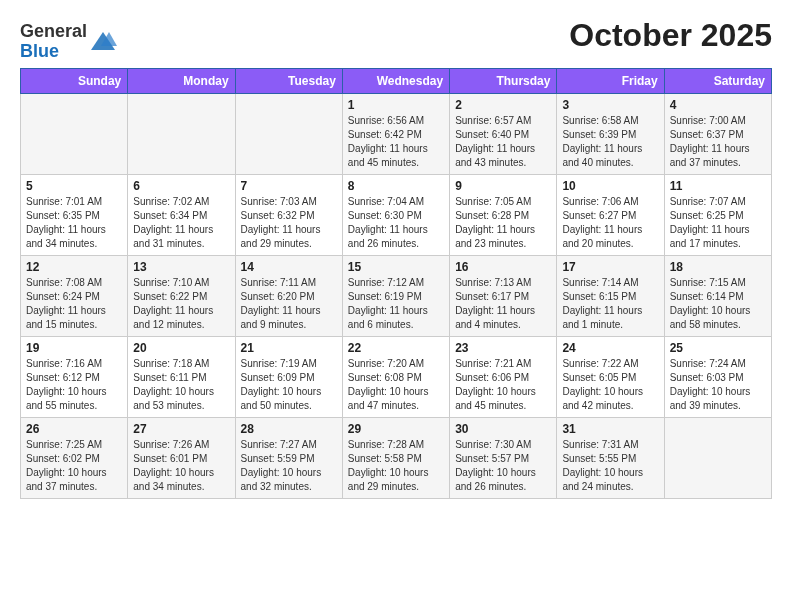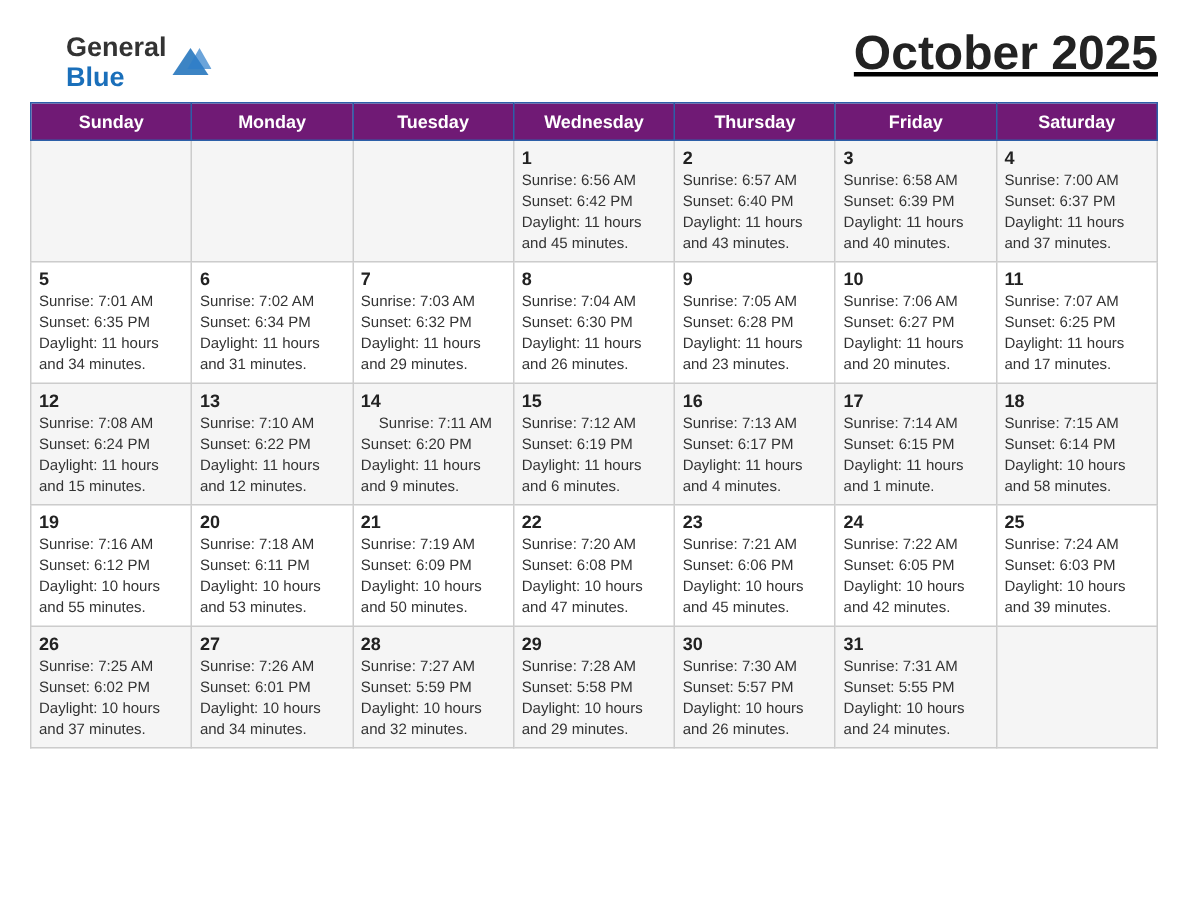--- a/index.html
+++ b/index.html
@@ -24,56 +24,54 @@
     }
     .logo {
       display: flex;
       align-items: center;
       margin-top: 4px;
     }
     .logo-text {
       font-size: 18px;
       font-weight: bold;
       line-height: 1.1;
-      margin-left: 24px;
     }
     .logo-general { color: #333; }
     .logo-blue { color: #1a6fba; }
     .logo-icon {
       width: 28px;
       height: 28px;
       margin-left: 2px;
     }
     .title-block {
       text-align: right;
-      text-decoration: underline;
     }
     .calendar-title {
       font-size: 32px;
       font-weight: bold;
       color: #222;
       line-height: 1.1;
     }
     .calendar-subtitle {
       font-size: 14px;
       color: #444;
       margin-top: 2px;
     }
     .calendar-table {
       width: 100%;
       border-collapse: collapse;
       border: 1px solid #bbb;
       margin-top: 4px;
     }
     .calendar-table th {
-      background: #701a75;
+      background: #8b5cf6;
       color: #fff;
       font-size: 12px;
       font-weight: bold;
-      text-align: center;
+      text-align: right;
       padding: 5px 6px;
       border: 1px solid #2c5fa8;
     }
     .calendar-table td {
       border: 1px solid #ccc;
       vertical-align: top;
       padding: 4px 5px;
       width: calc(100% / 7);
       font-size: 10px;
       color: #333;
@@ -188,21 +186,21 @@
         </tr>
         <tr>
           <td><span class="day-number">12</span><span class="day-info" style="white-space: pre-line;">Sunrise: 7:08 AM
 Sunset: 6:24 PM
 Daylight: 11 hours
 and 15 minutes.</span></td>
           <td><span class="day-number">13</span><span class="day-info" style="white-space: pre-line;">Sunrise: 7:10 AM
 Sunset: 6:22 PM
 Daylight: 11 hours
 and 12 minutes.</span></td>
-          <td><span class="day-number">14</span><span class="day-info" style="white-space: pre-line; margin-left: 12px;">Sunrise: 7:11 AM
+          <td><span class="day-number">14</span><span class="day-info" style="white-space: pre-line;">Sunrise: 7:11 AM
 Sunset: 6:20 PM
 Daylight: 11 hours
 and 9 minutes.</span></td>
           <td><span class="day-number">15</span><span class="day-info" style="white-space: pre-line;">Sunrise: 7:12 AM
 Sunset: 6:19 PM
 Daylight: 11 hours
 and 6 minutes.</span></td>
           <td><span class="day-number">16</span><span class="day-info" style="white-space: pre-line;">Sunrise: 7:13 AM
 Sunset: 6:17 PM
 Daylight: 11 hours

